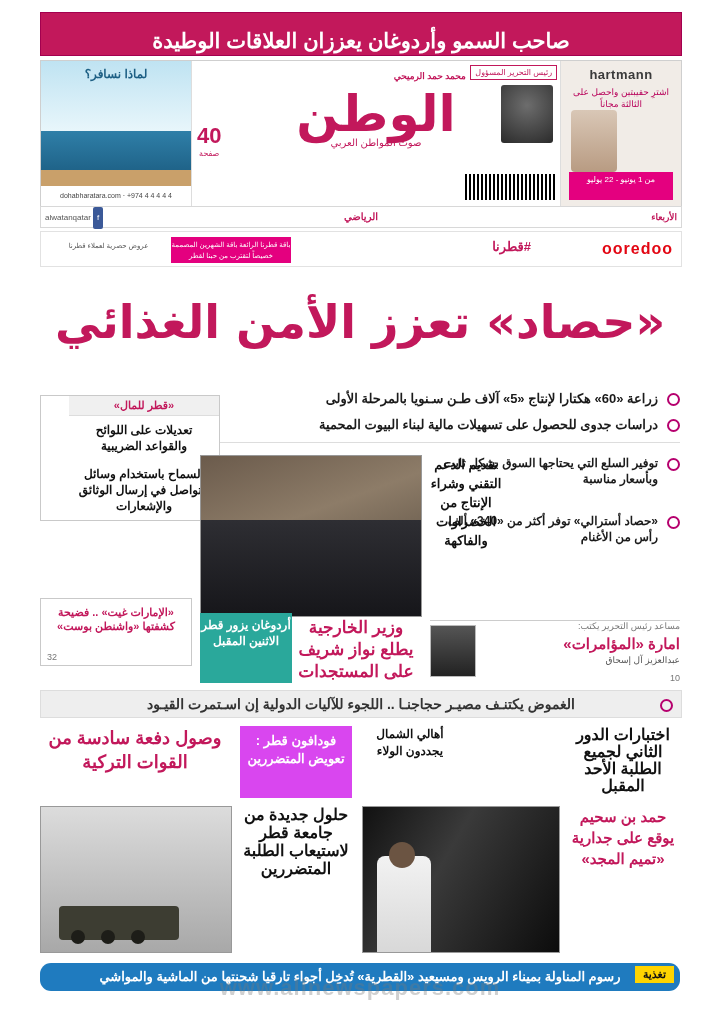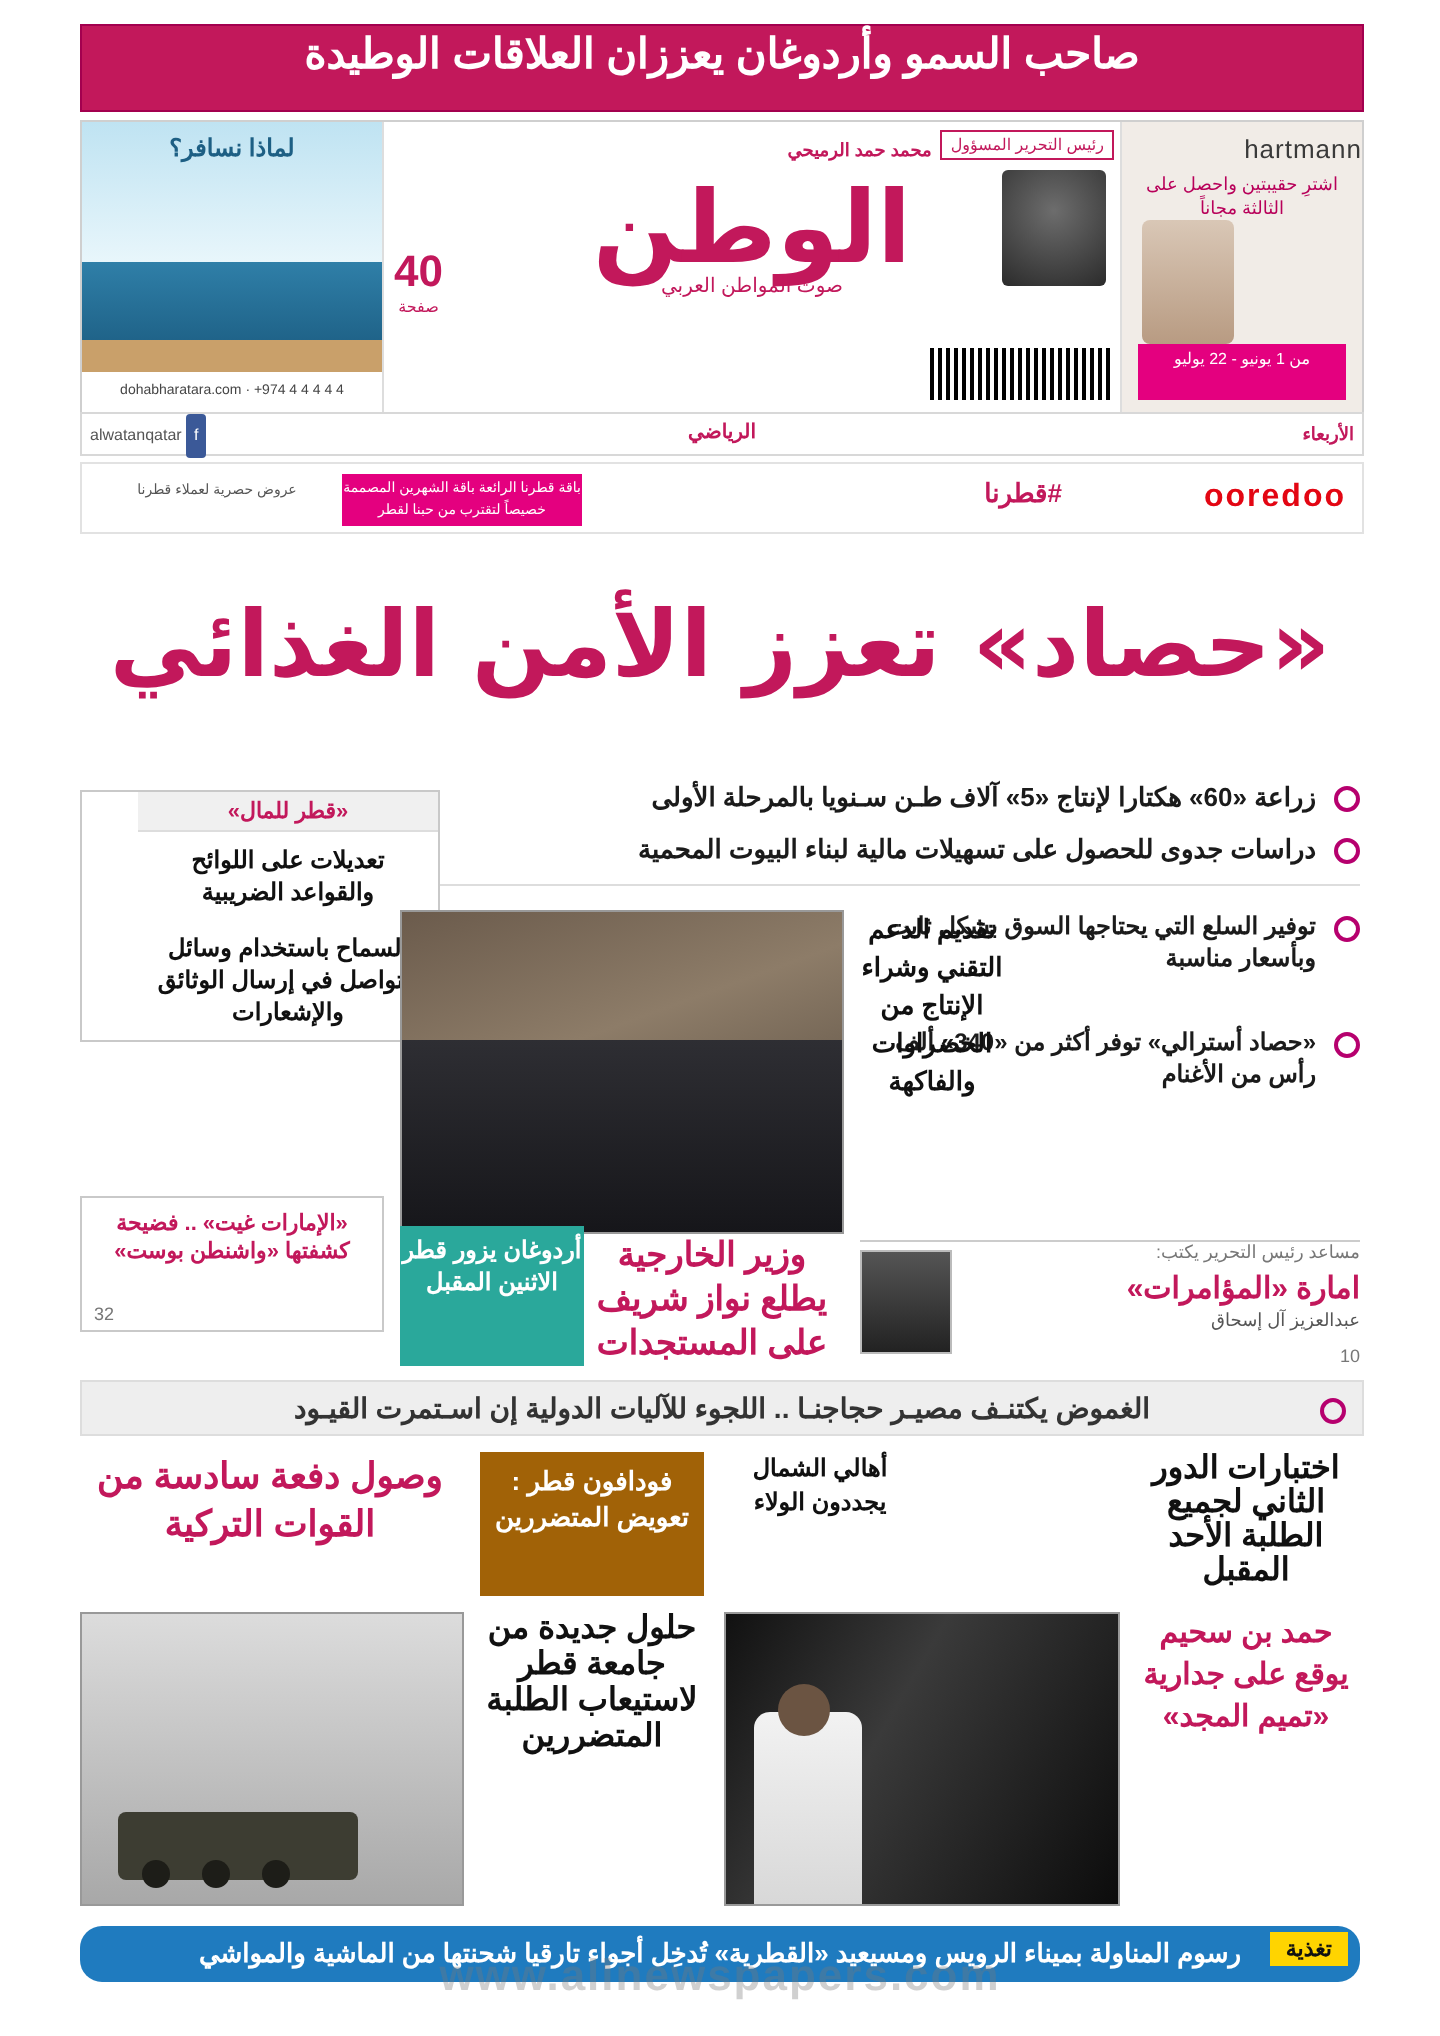--- a/index.html
+++ b/index.html
@@ -1,26 +1,26 @@
 <!DOCTYPE html>
 <html lang="ar" dir="rtl"><head>
 <meta charset="utf-8">
 <style>
   html,body{margin:0;padding:0;background:#ffffff;}
   body{width:720px;height:1018px;font-family:"Liberation Sans",sans-serif;color:#111;overflow:hidden;}
   .page{position:relative;width:720px;height:1018px;background:#fff;}
 
   
   .topbar{position:absolute;left:40px;top:12px;width:640px;height:42px;background:#c2185b;border:1px solid #a3004f;}
-  .topbar .txt{color:#fff;font-size:21px;font-weight:bold;text-align:center;line-height:20px;padding-top:5px;}
+  .topbar .txt{color:#fff;font-size:21px;font-weight:bold;text-align:center;line-height:20px;padding-top:18px;}
 
   
   .masthead{position:absolute;left:40px;top:60px;width:640px;height:145px;border:1px solid #cfcfcf;background:#fff;}
   .ad-left{position:absolute;right:0;top:0;width:120px;height:145px;background:#f1ece7;border-left:1px solid #ddd;}
-  .ad-left .brand{font-size:13px;font-weight:normal;color:#3a3a3a;text-align:right;padding-top:6px;letter-spacing:.5px;}
+  .ad-left .brand{font-size:13px;font-weight:bold;color:#3a3a3a;text-align:center;padding-top:6px;letter-spacing:.5px;}
   .ad-left .lines{font-size:9px;color:#b8005a;text-align:center;line-height:12px;padding:4px 4px 0 4px;}
   .ad-left .pinkbox{position:absolute;bottom:6px;left:8px;right:8px;height:26px;background:#e4007f;color:#fff;font-size:8px;text-align:center;line-height:11px;padding-top:2px;}
   .ad-left .model{position:absolute;bottom:34px;left:10px;width:46px;height:62px;background:linear-gradient(#d9c7b6,#b89b82);border-radius:4px;}
   .ad-right{position:absolute;left:0;top:0;width:150px;height:145px;background:#dff0f7;border-right:1px solid #ddd;overflow:hidden;}
   .ad-right .sky{position:absolute;left:0;top:0;right:0;height:70px;background:linear-gradient(#bfe3f2,#e8f6fb);}
   .ad-right .sea{position:absolute;left:0;bottom:30px;right:0;height:45px;background:linear-gradient(#2f7fa8,#1d5f84);}
   .ad-right .land{position:absolute;left:0;bottom:20px;right:0;height:16px;background:#c9a06a;}
   .ad-right .q{position:absolute;top:6px;left:0;right:0;text-align:center;color:#1d5f84;font-size:12px;font-weight:bold;}
   .ad-right .bar{position:absolute;bottom:0;left:0;right:0;height:20px;background:#fff;font-size:7px;color:#444;text-align:center;line-height:20px;}
 
@@ -99,21 +99,21 @@
   .greyband .t{line-height:26px;text-align:center;font-size:14px;font-weight:bold;color:#333;}
   .greyband .dot{position:absolute;right:8px;top:8px;width:9px;height:9px;border:2px solid #b6006e;border-radius:50%;}
 
   
   .bt-title{position:absolute;left:40px;top:726px;width:190px;text-align:center;color:#c2185b;font-size:18px;font-weight:bold;line-height:24px;}
   .bt-photo{left:40px;top:806px;width:190px;height:145px;}
   .bt-photo .plane{position:absolute;inset:0;background:linear-gradient(#dcdcdc,#a8a8a8);}
   .bt-photo .tank{position:absolute;left:18px;bottom:12px;width:120px;height:34px;background:#3d3d32;border-radius:4px;}
   .bt-photo .wheel{position:absolute;bottom:8px;width:14px;height:14px;background:#1d1d18;border-radius:50%;}
 
-  .pinkbox2{position:absolute;left:240px;top:726px;width:112px;height:66px;background:#a16207;color:#fff;font-size:13px;font-weight:bold;text-align:center;line-height:18px;padding-top:6px;}
+  .pinkbox2{position:absolute;left:240px;top:726px;width:112px;height:66px;background:#d946ef;color:#fff;font-size:13px;font-weight:bold;text-align:center;line-height:18px;padding-top:6px;}
   .smallcol{position:absolute;left:240px;top:806px;width:112px;font-size:16px;font-weight:bold;text-align:center;line-height:18px;color:#111;}
 
   .midcol{position:absolute;left:362px;top:726px;width:96px;font-size:12px;font-weight:bold;text-align:center;line-height:17px;color:#111;}
   .bt-photo2{left:362px;top:806px;width:196px;height:145px;}
   .bt-photo2 .bg{position:absolute;inset:0;background:linear-gradient(120deg,#111,#3a3a3a 40%,#0c0c0c);}
   .bt-photo2 .man{position:absolute;left:14px;bottom:0;width:54px;height:96px;background:linear-gradient(#f2f2f2,#d8d8d8);border-radius:8px 8px 0 0;}
   .bt-photo2 .head{position:absolute;left:26px;bottom:84px;width:26px;height:26px;background:#6b5442;border-radius:50%;}
 
   .rcol{position:absolute;left:566px;top:726px;width:114px;font-size:16px;font-weight:bold;text-align:center;line-height:17px;color:#111;}
   .rcol2{position:absolute;left:566px;top:806px;width:114px;color:#c2185b;font-size:15px;font-weight:bold;text-align:center;line-height:21px;}

